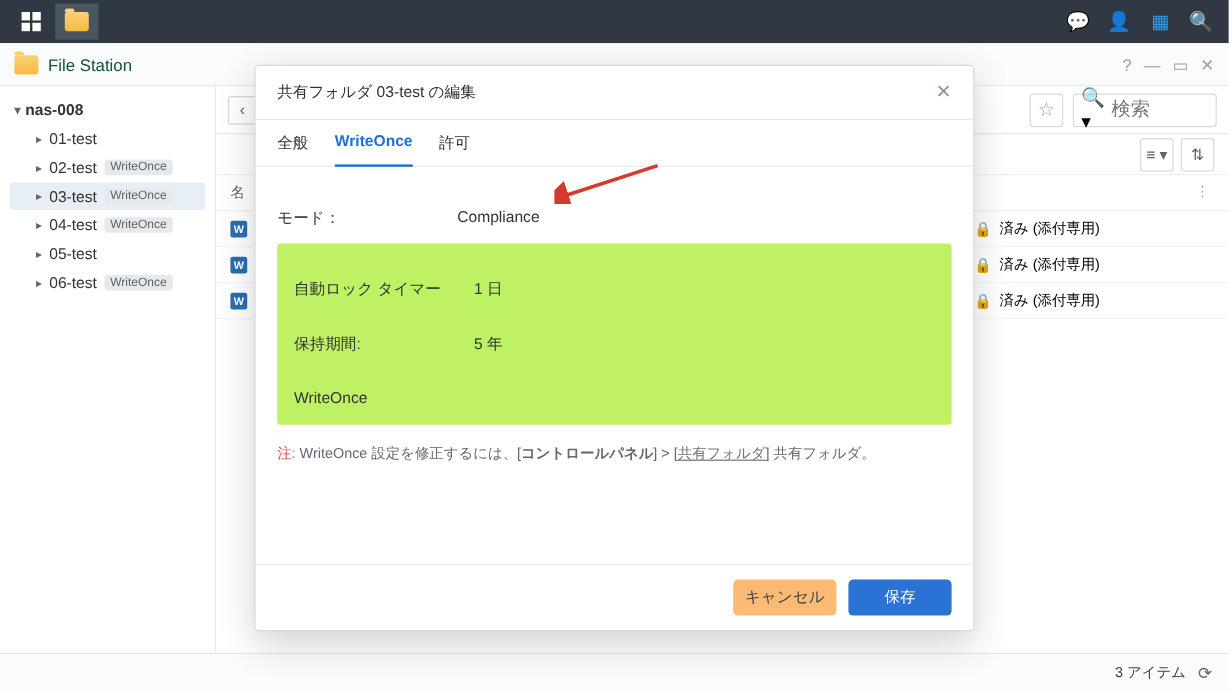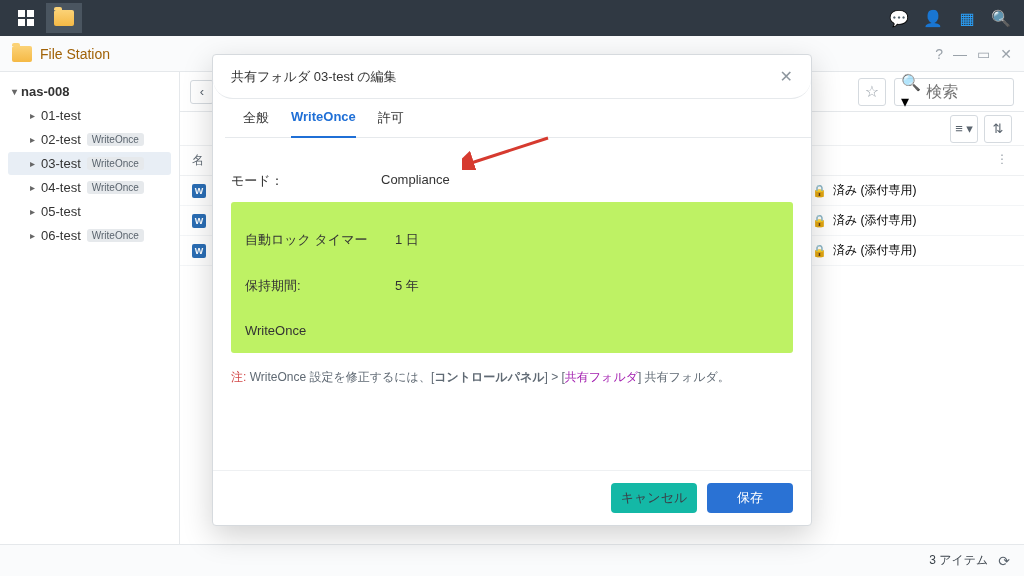--- a/index.html
+++ b/index.html
@@ -14,21 +14,21 @@
 .folder-icon-tb:before { content:""; position:absolute; top:-3px; left:0; width:8px; height:3px; background:#fbd277; border-radius:2px 2px 0 0;}
 .grid-icon { display:grid; grid-template-columns: 7px 7px; grid-template-rows: 7px 7px; gap:2px;}
 .grid-icon span { background:#fff; }
 .topbar-right { margin-left:auto; display:flex; gap:4px; }
 .topbar-ricon { width:30px; height:30px; display:flex; align-items:center; justify-content:center; color:#c5cad0; }
 .topbar-ricon.hl { color:#2a9df4; }
 
 
 .winhead { height: 36px; display:flex; align-items:center; padding: 0 12px; border-bottom:1px solid #e5e8eb; background:#fafbfc; }
 .winhead .folder-icon-tb { margin-right:8px; }
-.win-title { color:#a16207; font-size:14px; font-weight:500; }
+.win-title { color:#14532d; font-size:14px; font-weight:500; }
 .win-ctrls { margin-left:auto; display:flex; gap:10px; color:#9aa2aa; font-size:14px; }
 
 
 .main { display:flex; height: calc(576px - 36px - 36px - 32px); }
 .sidebar { width: 180px; border-right:1px solid #e5e8eb; padding: 8px 4px; font-size:13px; color:#333; }
 .tree-root { display:flex; align-items:center; gap:4px; padding:4px 8px; font-weight:600; }
 .tree-item { display:flex; align-items:center; gap:6px; padding:4px 6px 4px 22px; border-radius:3px; margin:1px 4px; }
 .tree-item.sel { background:#e8eef5; }
 .tree-caret { color:#666; font-size:10px; }
 .badge { background:#e6e9ec; color:#5a646e; font-size:10px; padding:1px 5px; border-radius:3px; }
@@ -46,38 +46,38 @@
 .col-name { flex:0 0 200px; display:flex; align-items:center; gap:6px;}
 .col-state { flex:0 0 200px; display:flex; align-items:center; gap:6px; margin-left:auto;}
 .menu-dots { margin-left:auto; color:#9aa2aa; padding:0 4px;}
 .wicon { width:14px; height:14px; background:#2a6db4; border-radius:2px; color:#fff; font-size:9px; display:flex;align-items:center;justify-content:center;font-weight:700;}
 .lockicon { color:#5a646e; font-size:12px; }
 
 
 .statusbar { position:absolute; bottom:0; left:0; right:0; height:32px; border-top:1px solid #e5e8eb; display:flex; align-items:center; justify-content:flex-end; padding:0 14px; gap:10px; font-size:12px; color:#3a424a; background:#fafbfc;}
 .reload { font-size:14px; color:#5a646e; }
 .modal { position:absolute; top:54px; left:212px; width:600px; height:472px; background:#fff; border:1px solid #d6dade; border-radius:4px; box-shadow:0 10px 30px rgba(0,0,0,.18); display:flex; flex-direction:column; }
-.modal-head { padding:12px 18px; border-bottom:1px solid #e6e9ec; display:flex; align-items:center; font-size:13px; color:#333;border-radius:20px;}
+.modal-head { padding:12px 18px; border-bottom:1px solid #e6e9ec; display:flex; align-items:center; font-size:13px; color:#333;}
 .modal-close { margin-left:auto; color:#8d969e; font-size:16px; cursor:pointer; }
-.modal-tabs { display:flex; gap:22px; padding:0 18px; border-bottom:1px solid #e6e9ec; font-size:13px;margin-left:12px; }
+.modal-tabs { display:flex; gap:22px; padding:0 18px; border-bottom:1px solid #e6e9ec; font-size:13px; }
 .modal-tab { padding:10px 0; color:#333; }
 .modal-tab.active { color:#1f6fd6; font-weight:700; position:relative; }
 .modal-tab.active:after { content:""; position:absolute; left:0; right:0; bottom:-1px; height:2px; background:#1f6fd6; }
 .modal-body { flex:1; padding:14px 18px; font-size:13px; color:#333; overflow:auto; }
 .prop-row { display:flex; padding:6px 0;margin-top:14px; }
 .prop-label { width:150px; color:#333; }
 .prop-val { color:#333; }
 .prop-block { background:#bef264; border-radius:3px; padding:8px 14px; margin-top:6px; }
 .prop-block .prop-row { padding:7px 0; }
 .note { margin-top:16px; font-size:12px; color:#606a74; }
 .note .red { color:#d34b4b; }
-.note .link { color:#a21caf; }
+.note .link { color:#737373; text-decoration:underline; }
 .modal-foot { padding:12px 18px; display:flex; justify-content:flex-end; gap:10px; border-top:1px solid #eef0f2;}
 .btn { min-width:86px; height:30px; border-radius:4px; font-size:13px; display:flex;align-items:center;justify-content:center; }
-.btn-cancel { background:#14b8a6; color:#3a424a; }
+.btn-cancel { background:#fdba74; color:#3a424a; }
 .btn-primary { background:#2a72d4; color:#fff; }
 
 
 .arrow { position:absolute; top:134px; left:462px; width:90px; height:36px; pointer-events:none; }
 .arrow svg { width:100%; height:100%; }
 </style>
 </head>
 <body>
 
 <div class="topbar">

